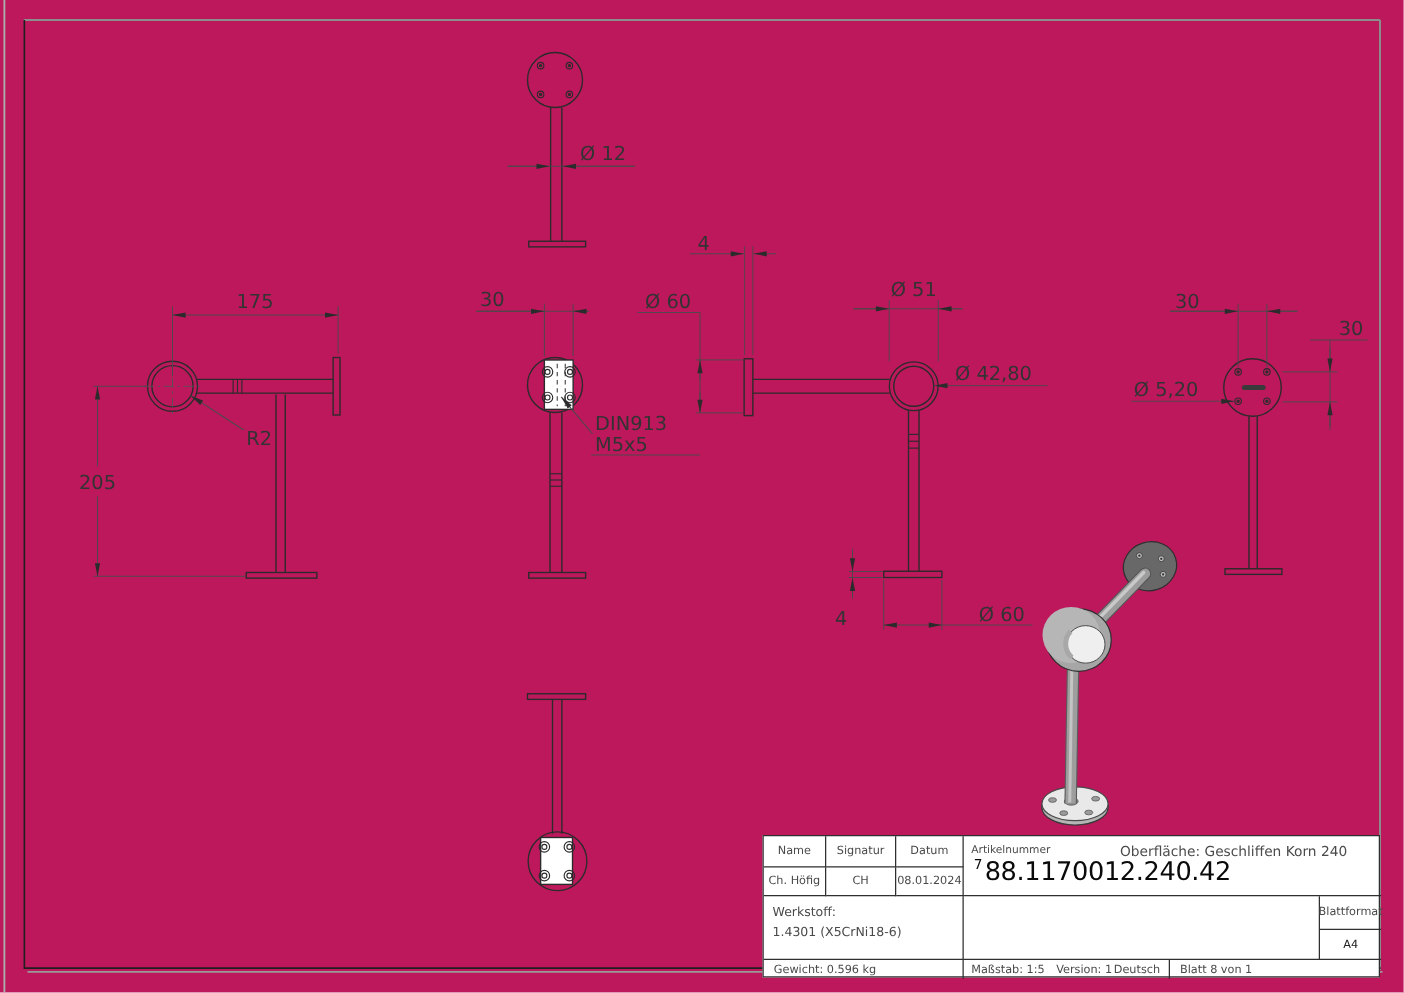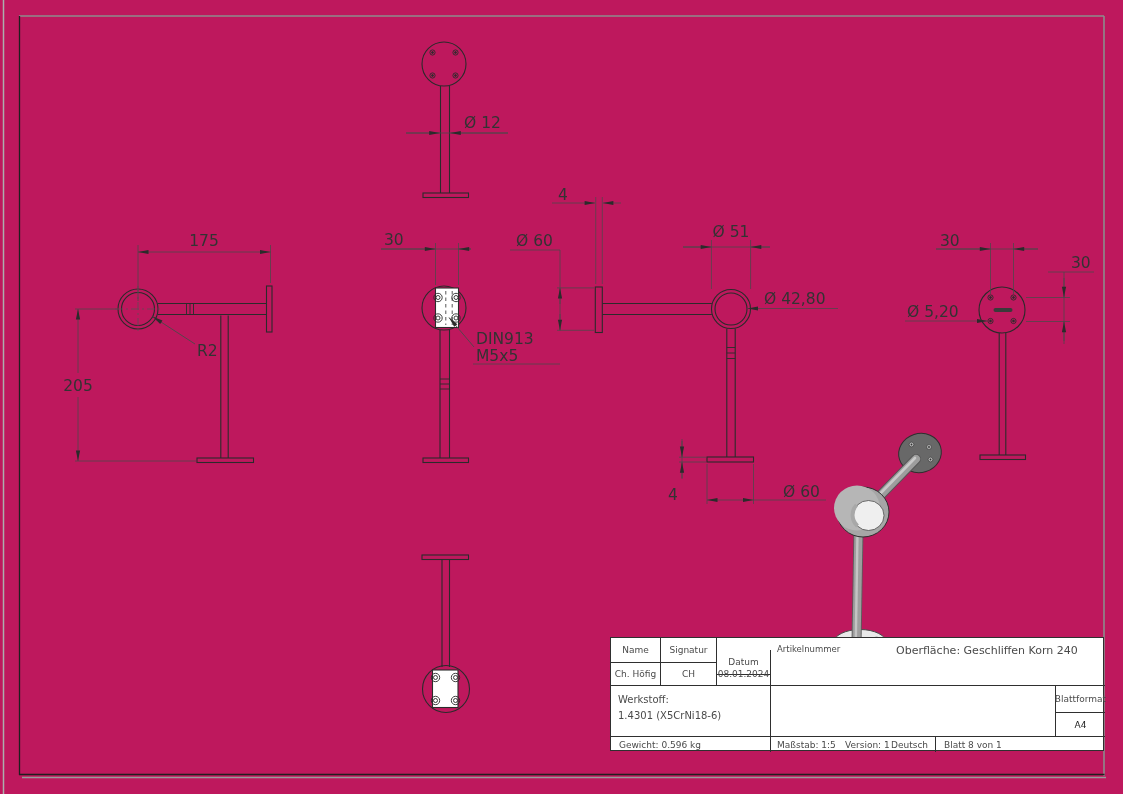--- a/index.html
+++ b/index.html
@@ -2,21 +2,21 @@
 <html><head>
 <meta charset="utf-8">
 <style>
   html,body{margin:0;padding:0;background:#fff;}
   .page{position:relative;width:1123px;height:794px;background:#be185d;overflow:hidden;
         font-family:"DejaVu Sans","Liberation Sans",sans-serif;}
   .page svg{position:absolute;left:0;top:0;}
   svg text{fill:#333;font-family:"DejaVu Sans","Liberation Sans",sans-serif;}
   .dimtxt{font-size:15.5px;}
   
-  .tb{position:absolute;left:610px;top:637px;width:494px;height:114px;
+  .tb{position:absolute;left:610px;top:668px;width:494px;height:114px;
       border:1.2px solid #2f2f2f;box-sizing:border-box;background:#fff;color:#4a4a4a;padding-left:44px;}
   .tb .cell{position:absolute;box-sizing:border-box;font-size:9px;}
   .bR{border-right:1px solid #2f2f2f;} .bB{border-bottom:1px solid #2f2f2f;}
   .cc{display:flex;align-items:center;justify-content:center;text-align:center;}
   .cl{display:flex;align-items:center;padding-left:8px;}
   .artikel-label{position:absolute;left:6px;top:6px;font-size:8.5px;}
   .oberflaeche{position:absolute;left:125px;top:6px;font-size:11px;}
   .artikel-num{position:absolute;left:8px;top:16px;color:#0a0a0a;font-size:20.5px;letter-spacing:-0.3px;white-space:nowrap;}
   .artikel-sup{font-size:11px;vertical-align:9px;margin-right:2px;}
   .werk{position:absolute;left:7px;font-size:10px;}
@@ -315,28 +315,29 @@
       <ellipse cx="857" cy="508" rx="23" ry="22.5" fill="#b6b6b6" stroke="none"></ellipse>
       <ellipse cx="868.5" cy="515.5" rx="15.5" ry="15" fill="#efefef" stroke="#4a4a4a" stroke-width="0.8"></ellipse>
       <path d="M856.5,505 A15.5 15 0 0 0 857.5,526" stroke="#a8a8a8" stroke-width="4" fill="none"></path>
     </g>
   </g>
 </svg>
 
 <div class="tb">
   <div class="cell cc bR bB" style="left:0;top:0;width:50px;height:25px;">Name</div>
   <div class="cell cc bR bB" style="left:50px;top:0;width:56px;height:25px;">Signatur</div>
-  <div class="cell cc bR bB" style="left:106px;top:0;width:54px;height:25px;margin-top:12px;">Datum</div>
+  <div class="cell cc bR bB" style="left:106px;top:0;width:54px;height:25px;">Datum</div>
   <div class="cell cc bR bB" style="left:0;top:25px;width:50px;height:23px;">Ch. Höfig</div>
   <div class="cell cc bR bB" style="left:50px;top:25px;width:56px;height:23px;">CH</div>
   <div class="cell cc bR bB" style="left:106px;top:25px;width:54px;height:23px;">08.01.2024</div>
 
   <div class="cell bB" style="left:160px;top:0;width:334px;height:48px;">
     <span class="artikel-label">Artikelnummer</span>
     <span class="oberflaeche">Oberfläche:  Geschliffen Korn 240</span>
+    <span class="artikel-num"><span class="artikel-sup">7</span><span>88.1170012.240.42</span></span>
   </div>
 
   <div class="cell bR bB" style="left:0;top:48px;width:160px;height:51px;">
     <span class="werk" style="top:8px;">Werkstoff:</span>
     <span class="werk" style="top:24px;">1.4301  (X5CrNi18-6)</span>
   </div>
   <div class="cell bR bB" style="left:160px;top:48px;width:285px;height:51px;"></div>
   <div class="cell cc bB blattformat-l" style="left:445px;top:48px;width:49px;height:27px;">Blattformat</div>
   <div class="cell cc bB a4" style="left:445px;top:75px;width:49px;height:24px;">A4</div>
 

